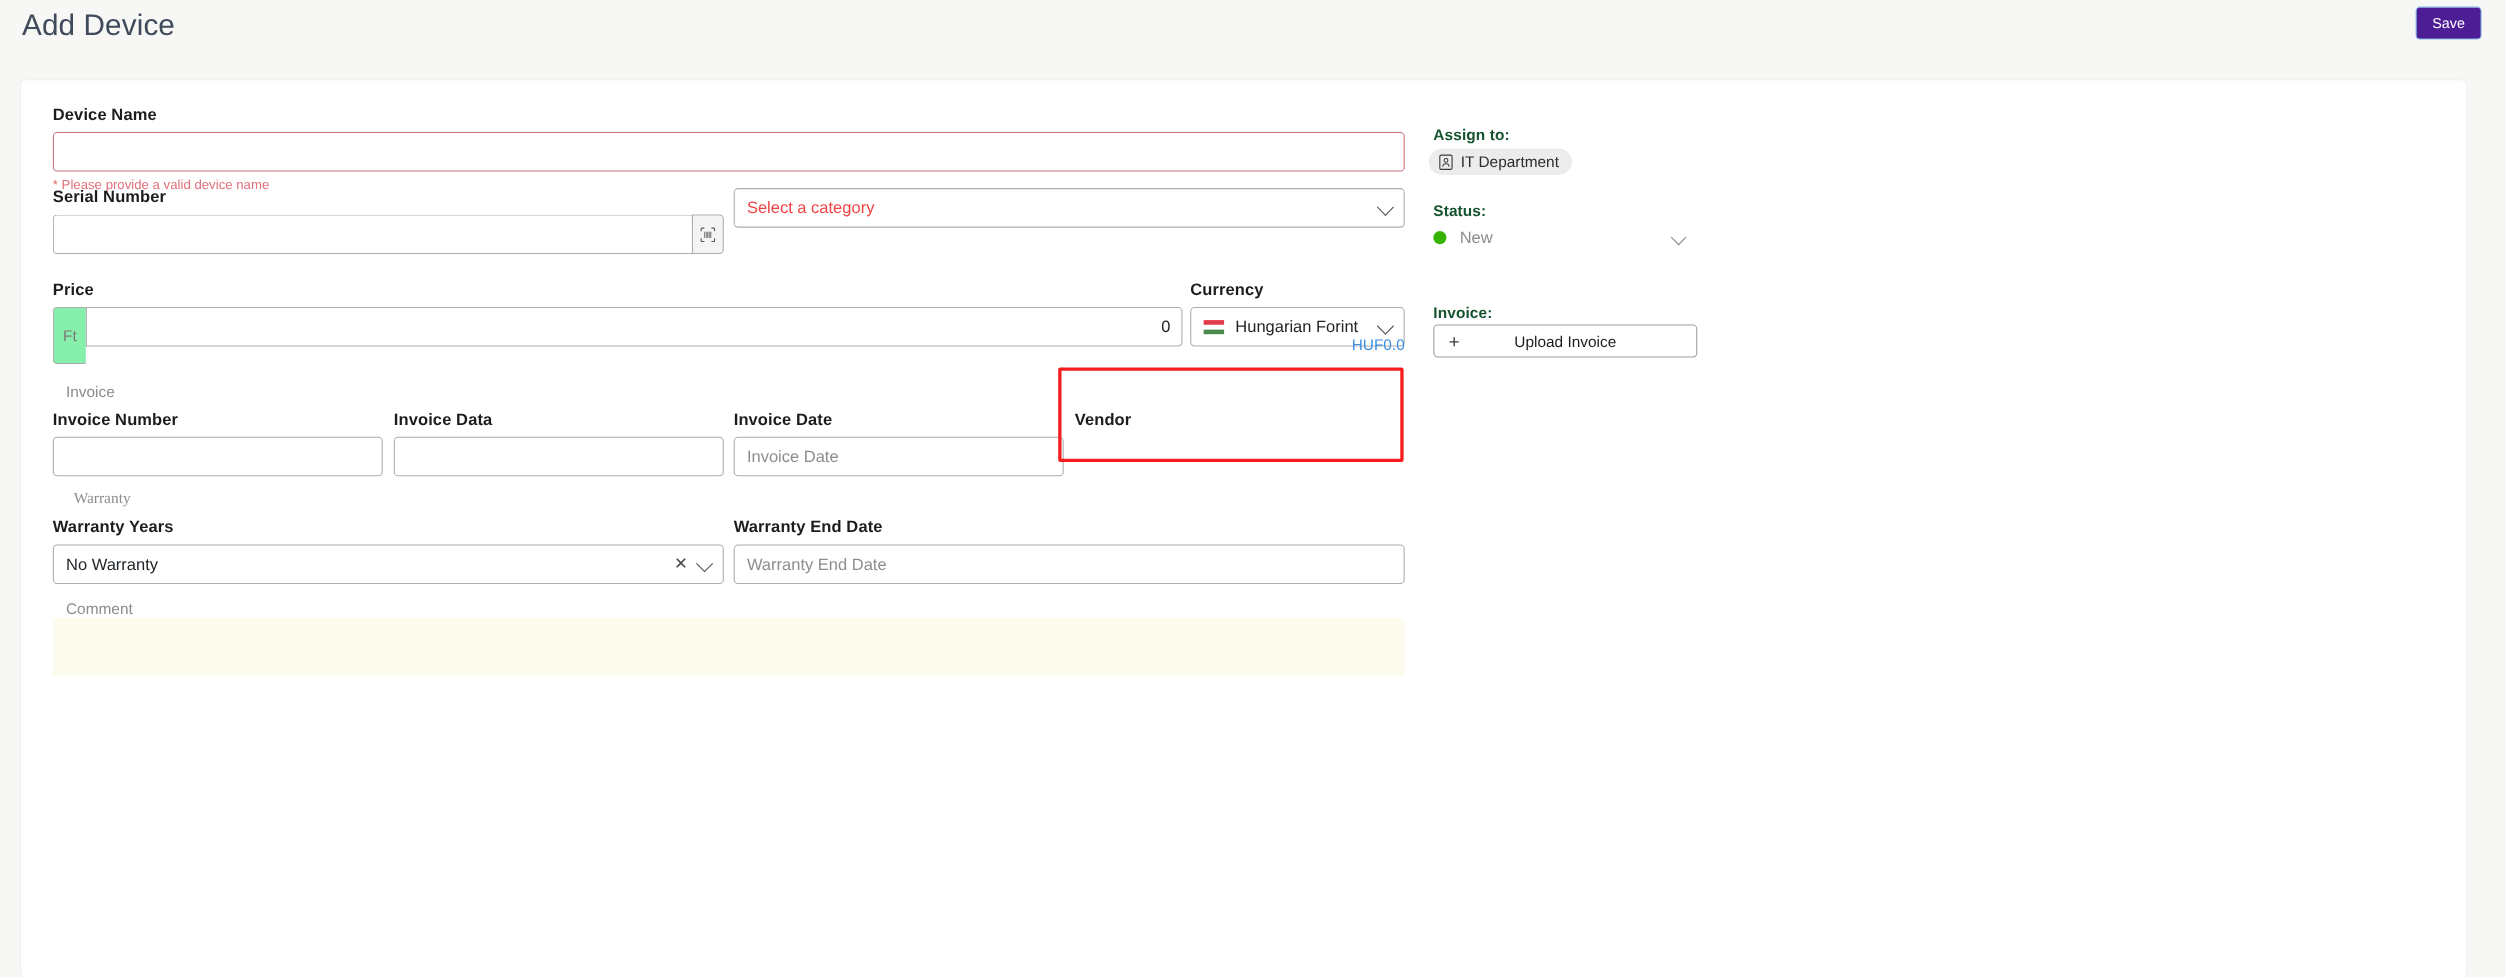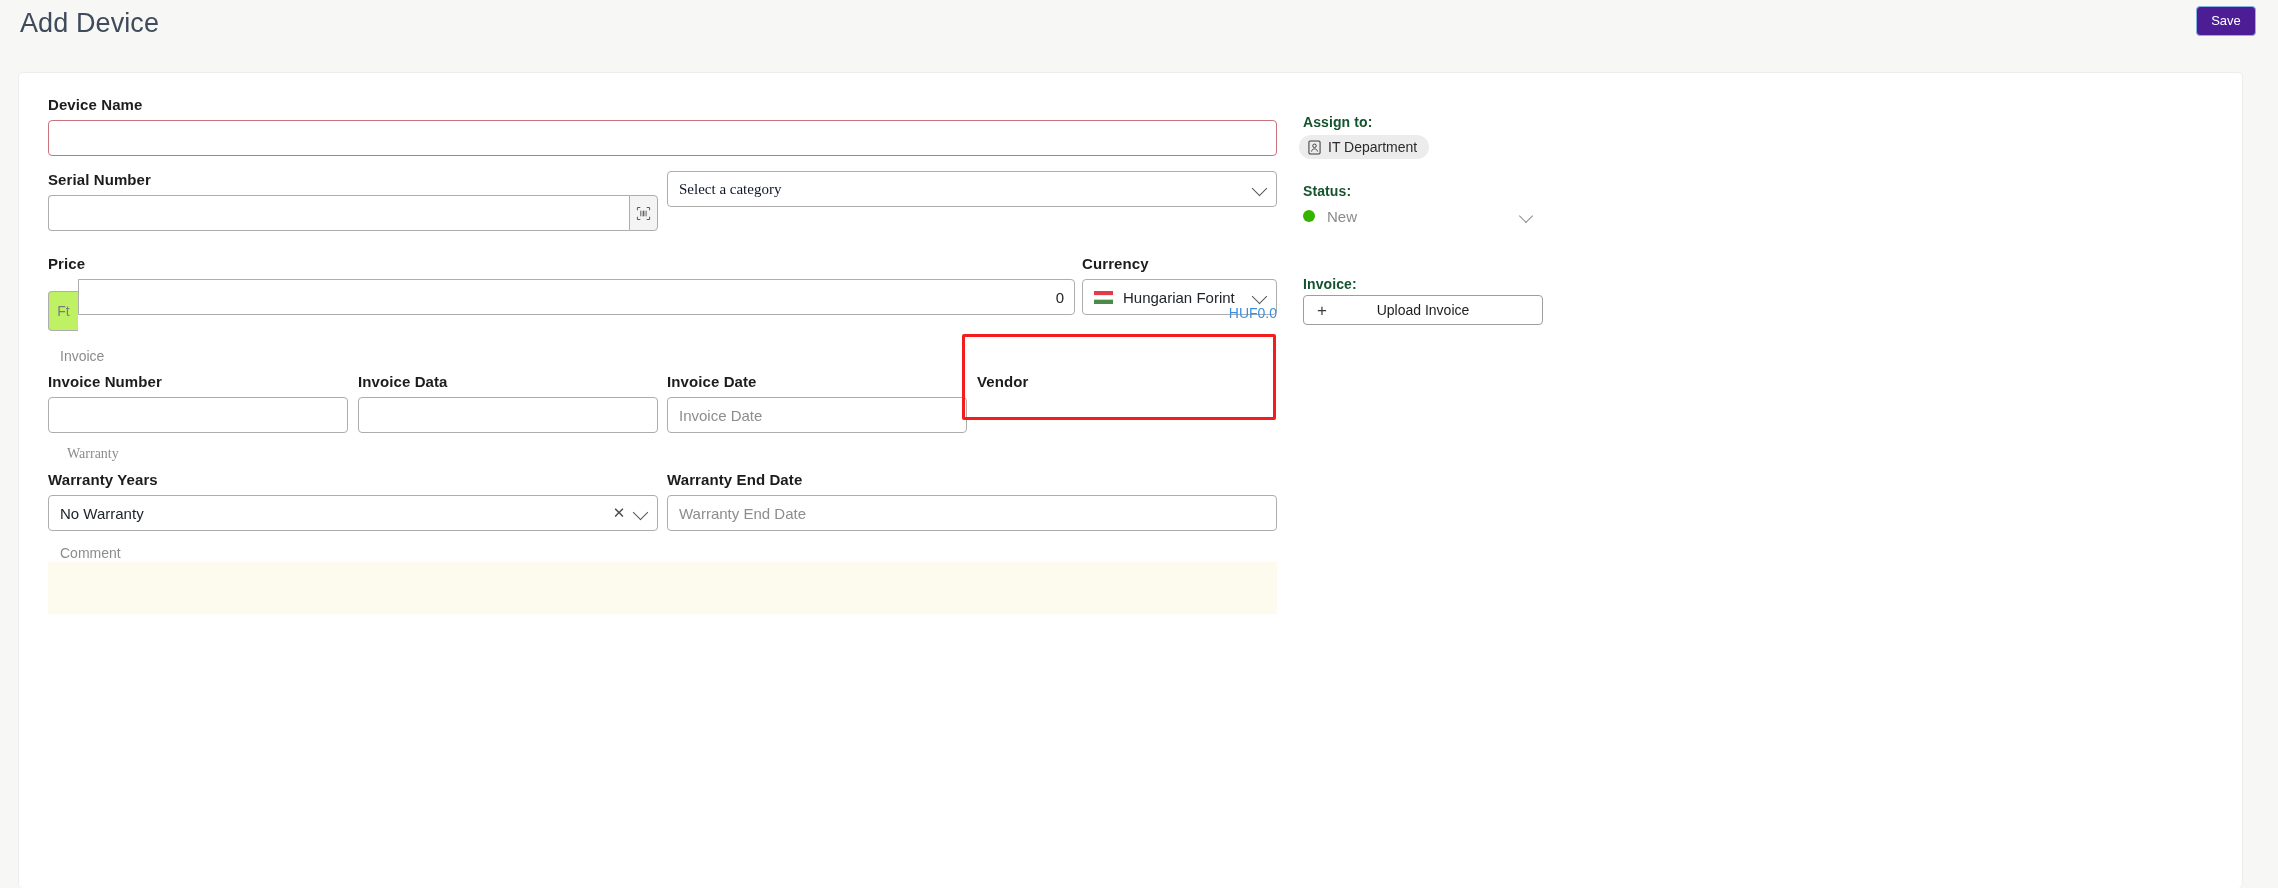--- a/index.html
+++ b/index.html
@@ -106,21 +106,21 @@
     border: 1px solid #adadad;
     border-radius: 4px;
     background: #fff;
     display: flex;
     align-items: center;
     padding: 0 11px;
     cursor: pointer;
     font-size: 15px;
   }
   .select .val { color: #212529; }
-  .select .ph { color: #0f172a; font-family: Liberation Serif, serif; }
+  .select .ph { color: #ef4444; }
   .chev {
     position: absolute;
     right: 11px;
     top: 50%;
     width: 11px;
     height: 11px;
     margin-top: -6px;
     border-right: 1.6px solid #555;
     border-bottom: 1.6px solid #555;
     transform: rotate(45deg);
@@ -164,33 +164,32 @@
     flex: 0 0 29px;
   }
 
   
   #r-price    { left: 18px; top: 182px; width: 1027px; }
   #r-currency { left: 1052px; top: 182px; width: 195px; }
 
   .price-group { display: flex; }
   .price-prefix {
     width: 30px;
-    height: 40px;
+    height: 52px;
     border: 1px solid #adadad;
     border-right: none;
     border-top-left-radius: 4px;
     border-bottom-left-radius: 4px;
-    background: #bef264;
+    background: #86efac;
     color: #7b7b7b;
     font-size: 14px;
     display: flex;
     align-items: center;
     justify-content: center;
     flex: 0 0 30px;
-    margin-top: 12px;
   }
   .price-input {
     flex: 1;
     height: 36px;
     border: 1px solid #adadad;
     border-top-right-radius: 4px;
     border-bottom-right-radius: 4px;
     background: #fff;
     font-size: 15px;
     font-family: "Liberation Sans", sans-serif;
@@ -371,20 +370,21 @@
   <button class="save-button">Save</button>
 </div>
 
 <div class="card">
 
   <div class="left-col">
 
     <div class="row" id="r-devicename">
       <label class="field-label">Device Name</label>
       <input class="ctrl invalid" type="text" value="" style="">
+      <span class="err-text">* Please provide a valid device name</span>
     </div>
 
     <div class="row" id="r-serial">
       <label class="field-label">Serial Number</label>
       <div class="input-group">
         <input class="ctrl" type="text" value="" style="">
         <div class="scan-btn">
           <svg width="15" height="15" viewBox="0 0 16 16">
             <g fill="none" stroke="#5b5b5b" stroke-width="1.1">
               <path d="M1.5 4.6V2.2a.7.7 0 0 1 .7-.7h2.4"></path>

